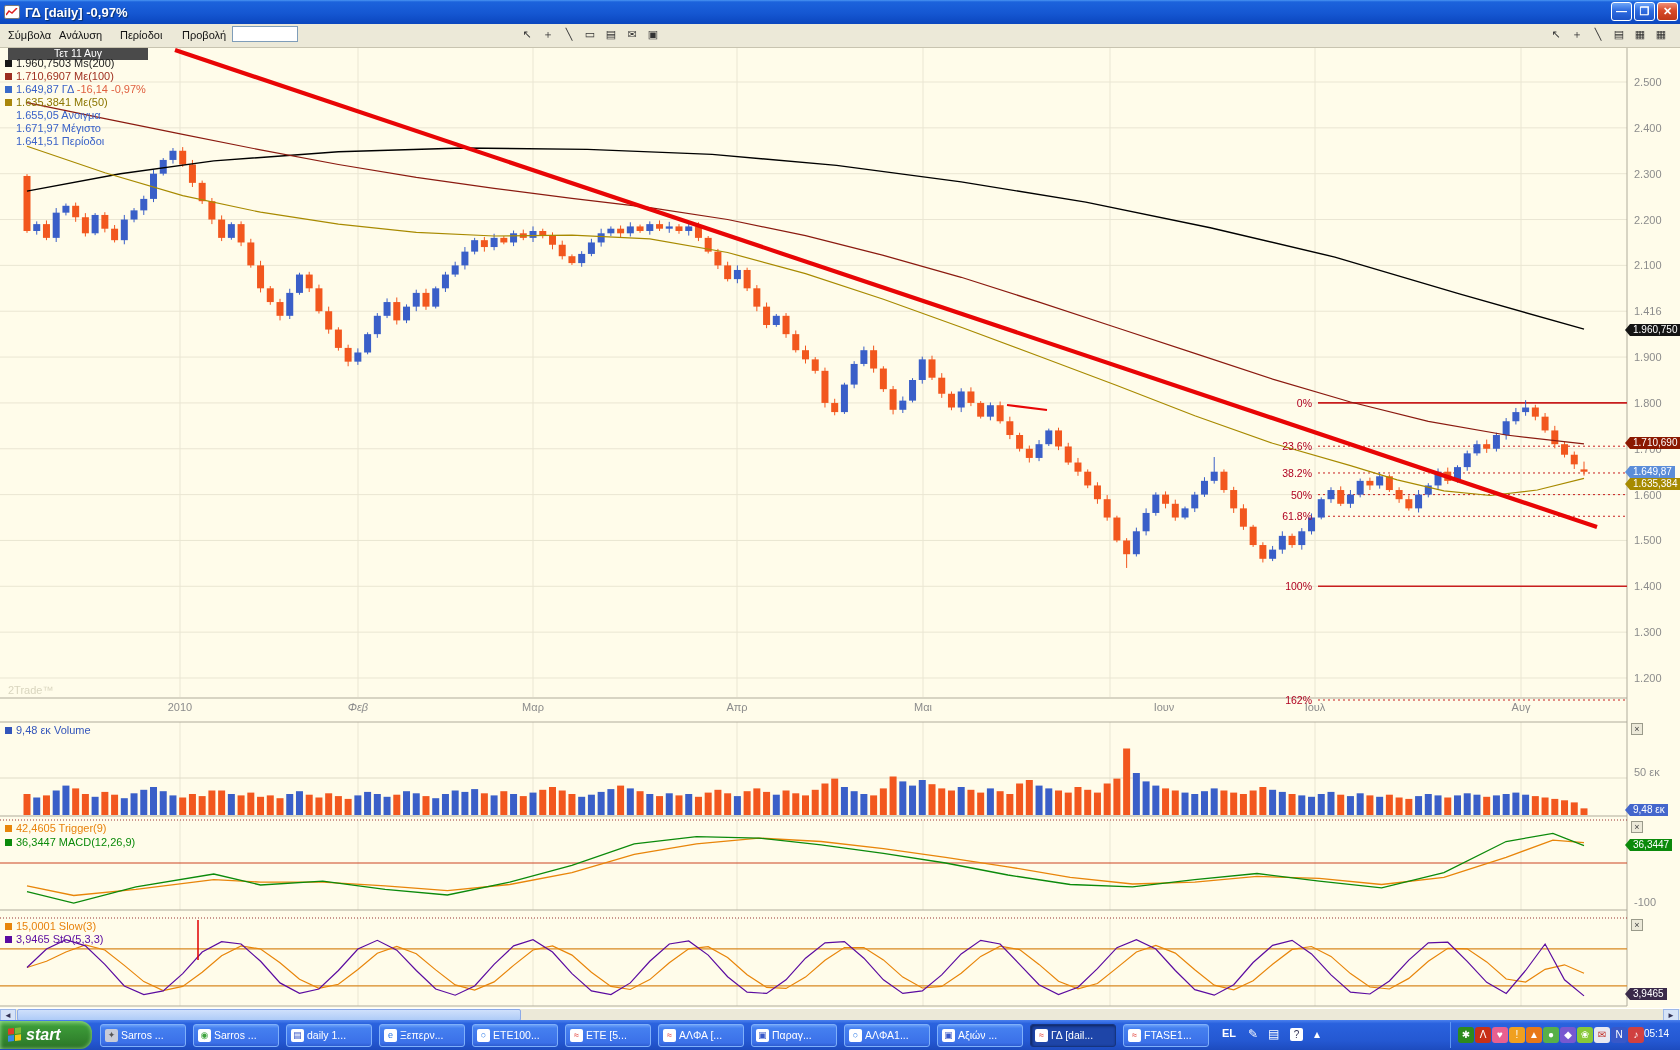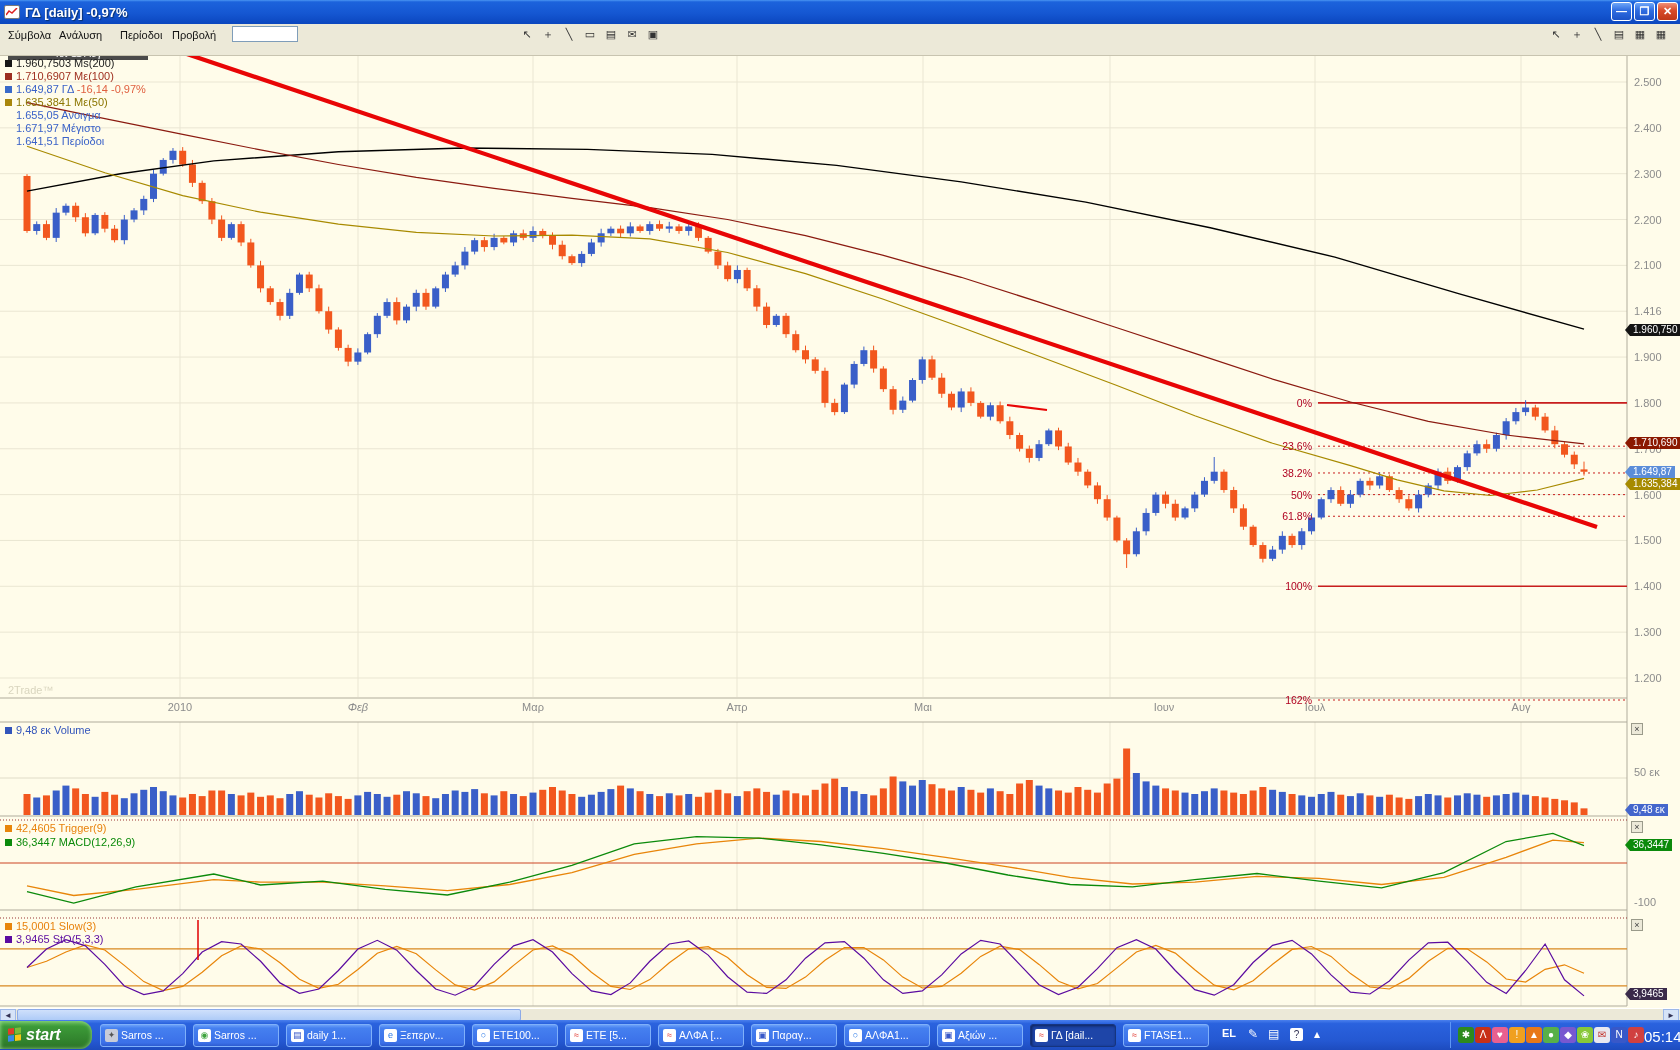--- a/index.html
+++ b/index.html
@@ -11,21 +11,21 @@
     color:#fff;font-weight:bold;font-size:13px;display:flex;align-items:center;}
   #app-icon{width:16px;height:14px;background:#fff;border:1px solid #7a7a7a;border-radius:2px;
     margin:0 5px 0 4px;position:relative;}
   #app-icon svg{position:absolute;left:1px;top:2px;}
   #title-text{text-shadow:1px 1px 1px #08306e;}
   .tbtn{position:absolute;top:2px;width:21px;height:19px;border:1px solid #fff;border-radius:3px;
     color:#fff;font-size:11px;line-height:17px;text-align:center;
     background:linear-gradient(180deg,#6EA6F8,#2E6BE0 45%,#1C53C8);}
   .tbtn.close{background:linear-gradient(180deg,#F09078,#D84A28 45%,#C03818);}
   
-  #menubar{position:absolute;left:0;top:24px;width:1680px;height:32px;background:#ECE9D8;
+  #menubar{position:absolute;left:0;top:24px;width:1680px;height:24px;background:#ECE9D8;
     border-bottom:1px solid #C8C4B0;z-index:29;font-size:11px;color:#111;}
   .menu-item{position:absolute;top:3px;padding:2px 4px;}
   #symbol-input{position:absolute;left:232px;top:2px;width:66px;height:16px;
     border:1px solid #7F9DB9;font-size:11px;padding:0 2px;background:#fff;}
   .tool-group{position:absolute;top:1px;display:flex;gap:1px;}
   .tool-btn{width:20px;height:17px;border:1px solid #ECE9D8;background:#ECE9D8;
     font-size:11px;line-height:16px;text-align:center;color:#333;}
   
   #chartbg{position:absolute;left:0;top:45px;width:1680px;height:963px;background:#FFFCEA;z-index:0;}
   #overlay{position:absolute;left:0;top:0;width:1680px;height:1050px;z-index:5;pointer-events:none;}
@@ -66,21 +66,21 @@
     background:linear-gradient(180deg,#6AA0F8 0%,#4580F0 15%,#3B70E8 85%,#2E5CD0 100%);
     border:1px solid #7FB0FA;display:flex;align-items:center;gap:3px;}
   .task-btn.active{background:#1E45A8;border-color:#16347E;box-shadow:inset 1px 1px 3px #0d2258;}
   .task-ico{display:inline-block;width:13px;height:13px;border-radius:2px;font-size:9px;
     line-height:13px;text-align:center;flex:0 0 13px;font-style:normal;}
   #lang-ind{position:absolute;left:1222px;top:7px;color:#fff;font-size:11px;font-weight:bold;}
   .tray-sep{position:absolute;left:1450px;top:2px;width:1px;height:26px;background:#1B3F9E;
     border-right:1px solid #5E96F5;}
   .tray-ico{position:absolute;top:7px;width:16px;height:16px;border-radius:3px;color:#fff;
     font-size:10px;line-height:16px;text-align:center;}
-  #clock{position:absolute;left:1644px;top:8px;color:#fff;font-size:15px;}
+  #clock{position:absolute;left:1644px;top:8px;color:#fff;font-size:10px;}
   .mini-ico{position:absolute;top:7px;color:#fff;font-size:12px;}
 </style>
 <style>#tag-ma200::before{border-right-color:#141414;}</style><style>#tag-ma100::before{border-right-color:#8B1800;}</style><style>#tag-price::before{border-right-color:#5B8DD9;}</style><style>#tag-ma50::before{border-right-color:#A68A00;}</style><style>#tag-volume::before{border-right-color:#4466CC;}</style><style>#tag-macd::before{border-right-color:#0B8A0B;}</style><style>#tag-stoch::before{border-right-color:#3A2A4A;}</style></head>
 <body>
 
 <div id="titlebar">
   <div id="app-icon">
     <svg width="12" height="9">
         <polyline points="0,7 3,3 6,5 11,0" fill="none" stroke="#D22" stroke-width="1.5"></polyline>
       </svg>
@@ -88,21 +88,21 @@
   <span id="title-text">ΓΔ [daily] -0,97%</span>
   <div class="tbtn" style="left:1611px">—</div>
   <div class="tbtn" style="left:1634px">❐</div>
   <div class="tbtn close" style="left:1657px">✕</div>
 </div>
 
 <div id="menubar">
   <span class="menu-item" style="left:4px">Σύμβολα</span>
   <span class="menu-item" style="left:55px">Ανάλυση</span>
   <span class="menu-item" style="left:116px">Περίοδοι</span>
-  <span class="menu-item" style="left:168px">Προβολή</span>
+  <span class="menu-item" style="left:178px">Προβολή</span>
   <input id="symbol-input" value="" style="">
   <div class="tool-group" style="left:517px" id="toolbar-left">
       <div class="tool-btn">↖</div>
       <div class="tool-btn">＋</div>
       <div class="tool-btn">╲</div>
       <div class="tool-btn">▭</div>
       <div class="tool-btn">▤</div>
       <div class="tool-btn">✉</div>
       <div class="tool-btn">▣</div>
     </div>

